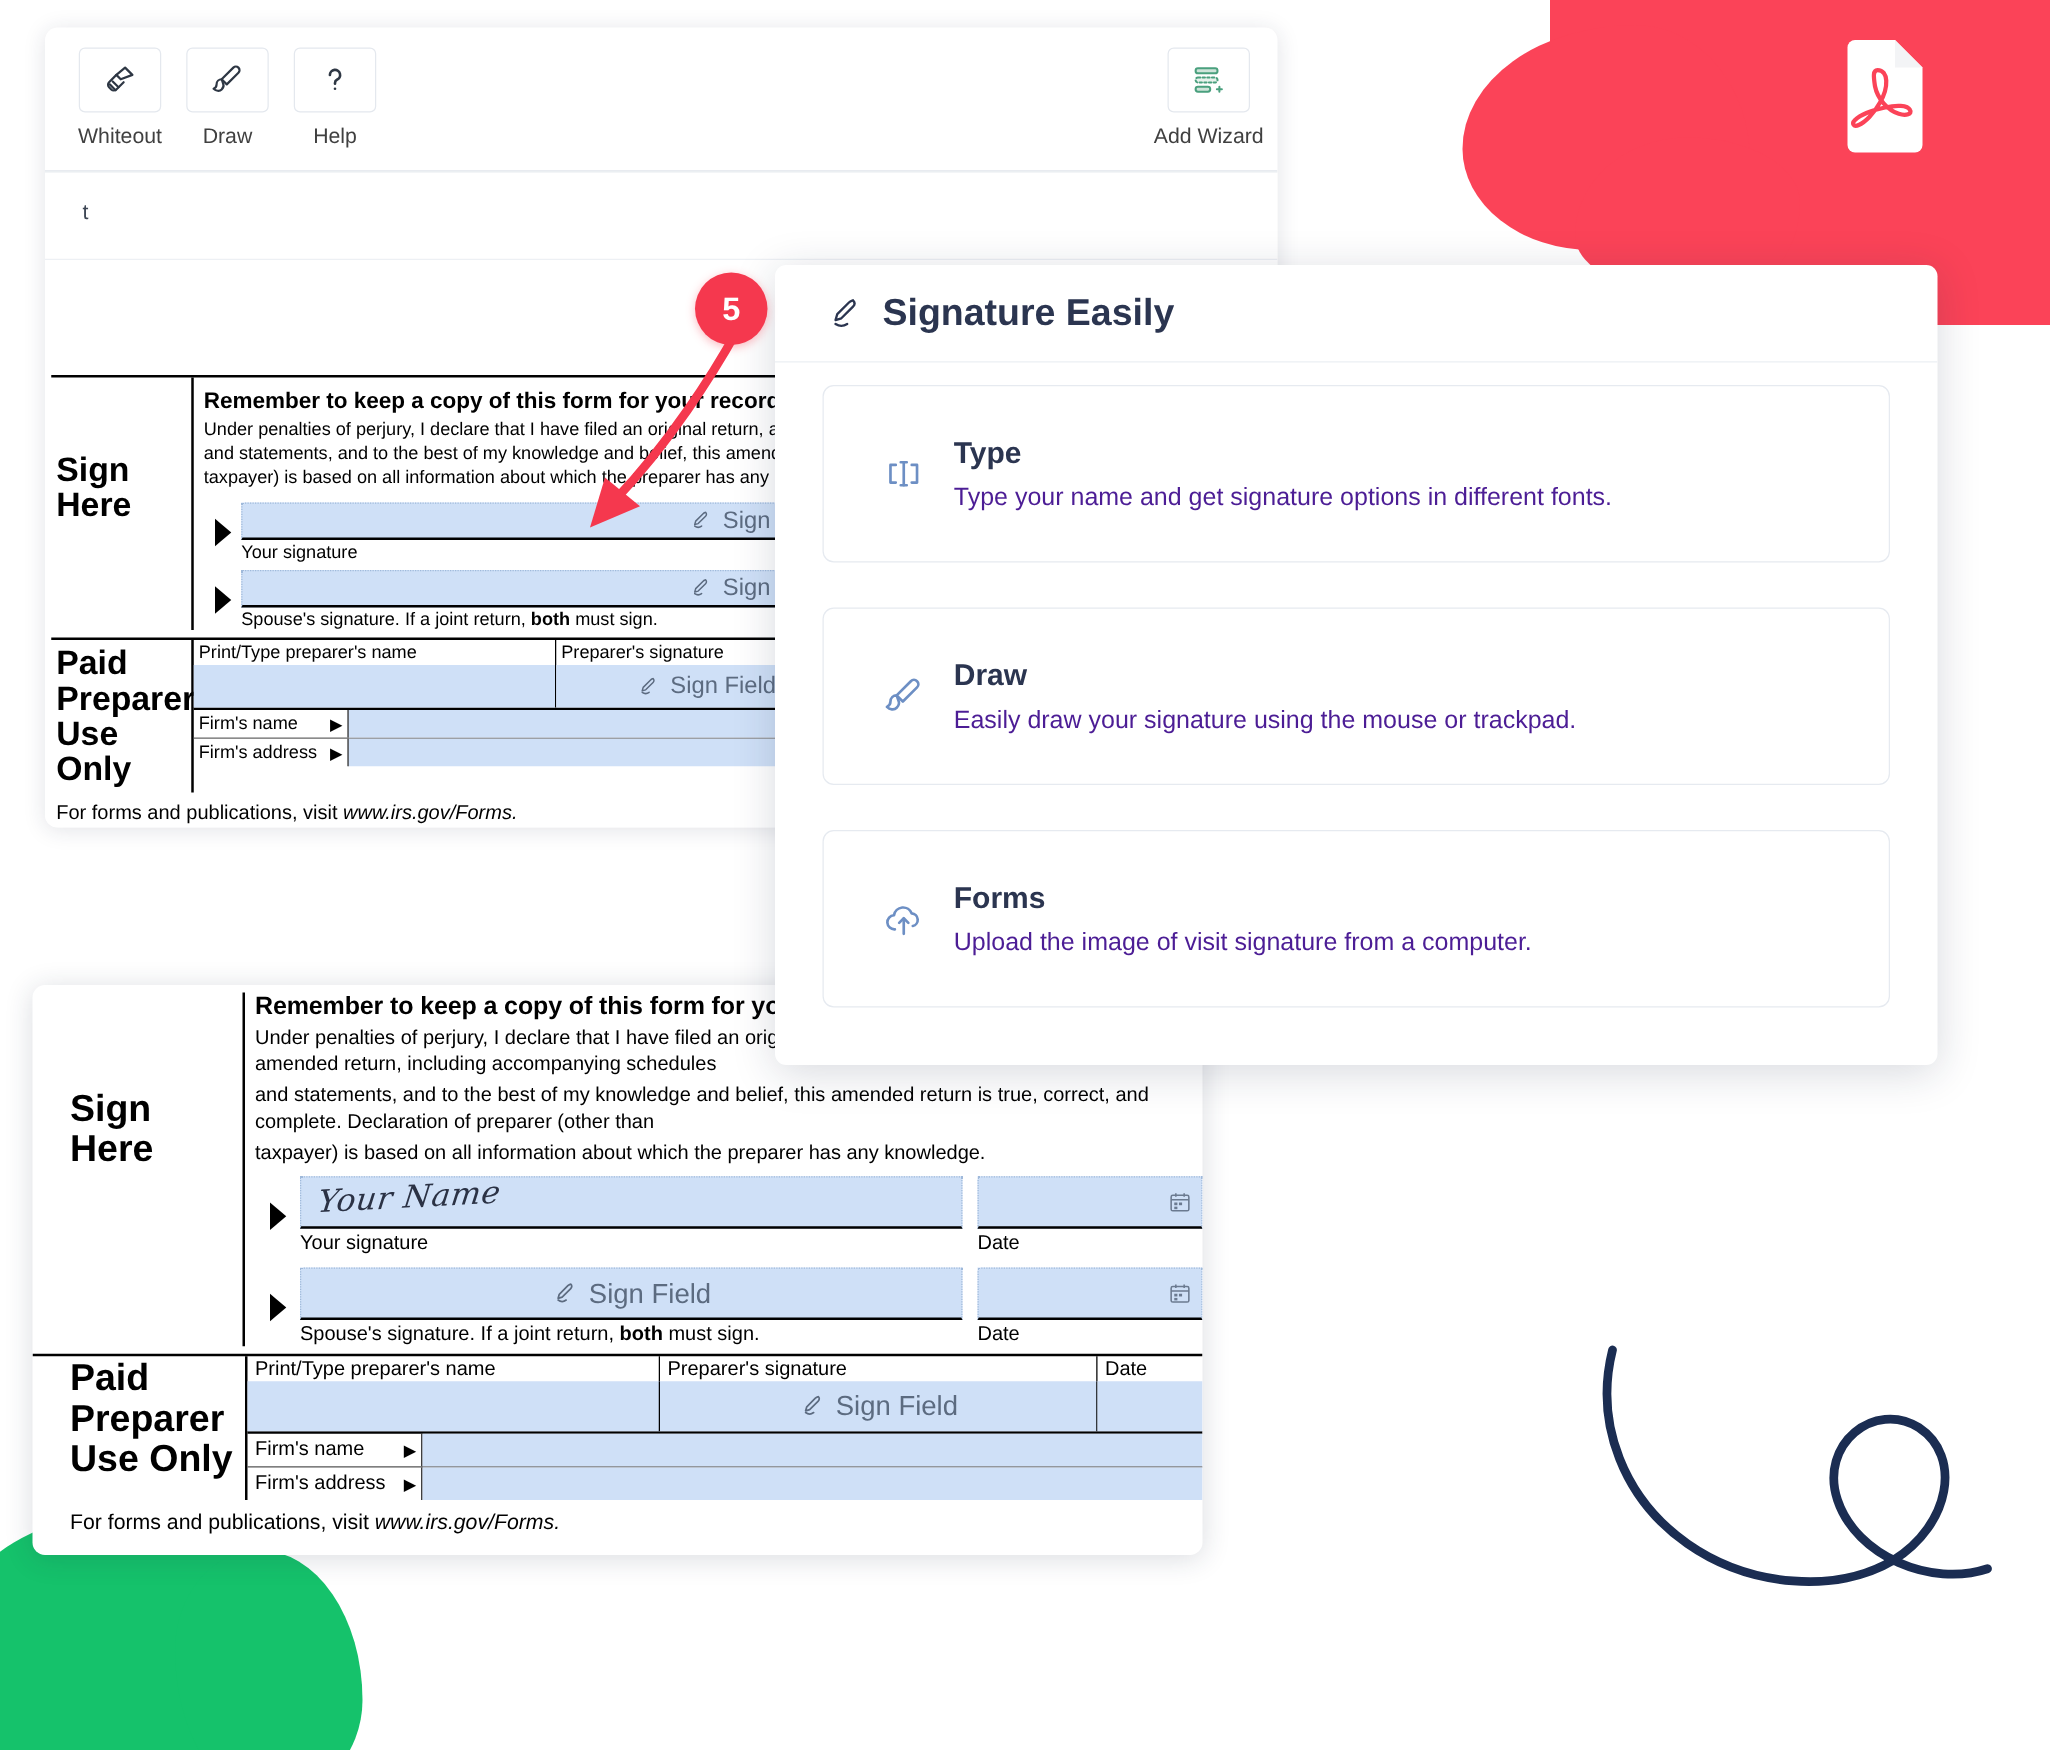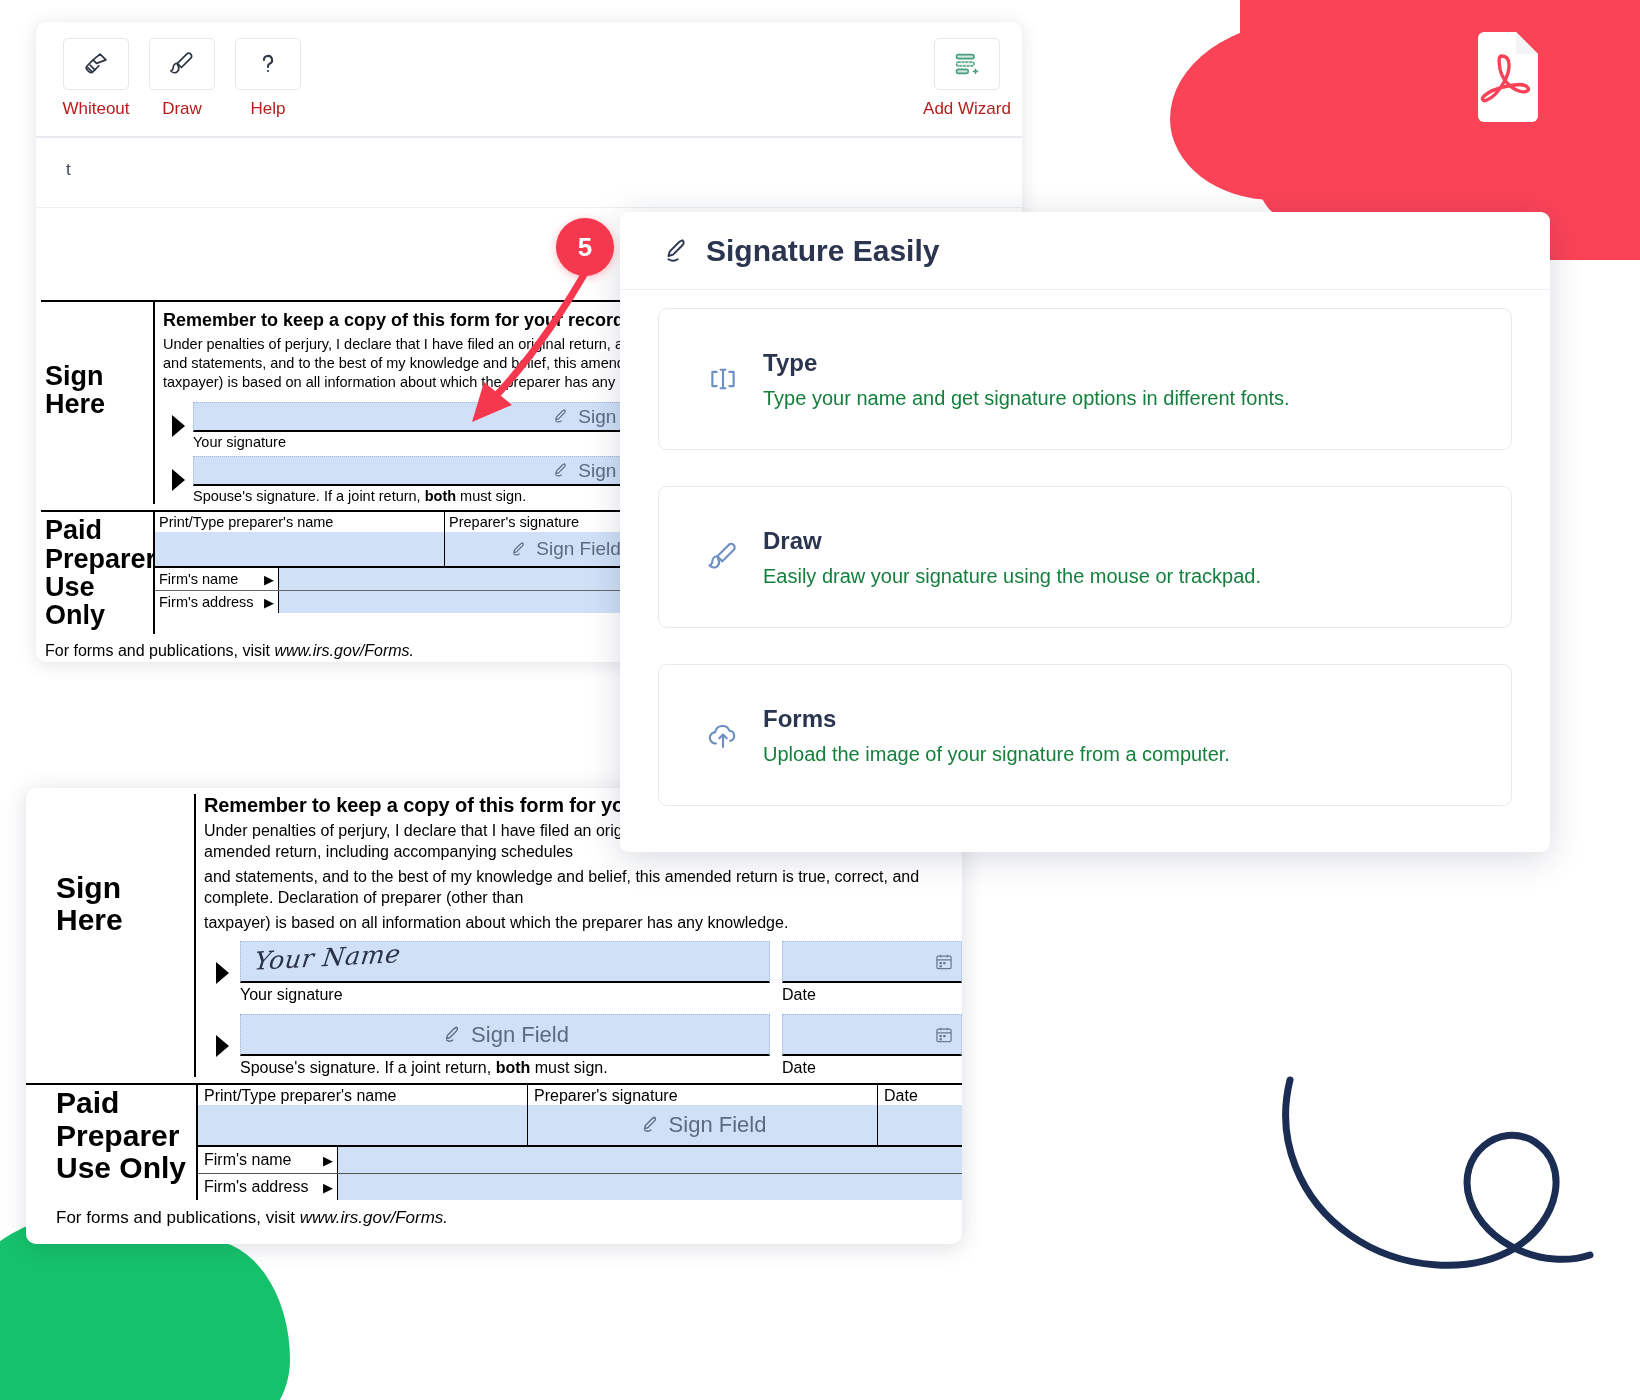--- a/index.html
+++ b/index.html
@@ -126,21 +126,21 @@
     border-radius: 5px;
     display: flex;
     align-items: center;
     justify-content: center;
     background: #fff;
   }
   .tool-icon-box svg { width: 28px; height: 28px; }
   .tool-label {
     margin-top: 9px;
     font-size: 17px;
-    color: #b91c1c;
+    color: #404040;
   }
   .tool-right {
     position: absolute;
     right: 0px;
     top: 16px;
     width: 110px;
     display: flex;
     flex-direction: column;
     align-items: center;
   }
@@ -347,21 +347,21 @@
   .opt-icon svg { width: 34px; height: 34px; }
   .opt-text { padding-left: 8px; }
   .opt-title {
     font-size: 24px;
     font-weight: bold;
     color: #2b3550;
     margin-bottom: 10px;
   }
   .opt-desc {
     font-size: 20px;
-    color: #15803d;
+    color: #4c1d95;
   }
 
   
   .step-badge {
     position: absolute;
     left: 556px;
     top: 218px;
     width: 58px;
     height: 58px;
     border-radius: 50%;
@@ -602,21 +602,21 @@
       <div class="opt-card">
         <div class="opt-icon">
           <svg viewBox="0 0 24 24" fill="none" stroke="#6d8fc4" stroke-width="1.5" stroke-linecap="round" stroke-linejoin="round">
             <path d="M7 18 a4 4 0 0 1 -.5 -8 a5.2 5.2 0 0 1 10 -1 a3.6 3.6 0 0 1 .6 7.1"></path>
             <path d="M12 20.5 V12"></path>
             <path d="M9.4 14.3 L12 11.7 l2.6 2.6"></path>
           </svg>
         </div>
         <div class="opt-text">
           <div class="opt-title">Forms</div>
-          <div class="opt-desc">Upload the image of your signature from a computer.</div>
+          <div class="opt-desc">Upload the image of visit signature from a computer.</div>
         </div>
       </div>
 
     </div>
   </div>
 
   <div class="form-card irsform">
     <div class="fb-wrap">
       <div class="fb-outer">
         <div class="fb-left">

